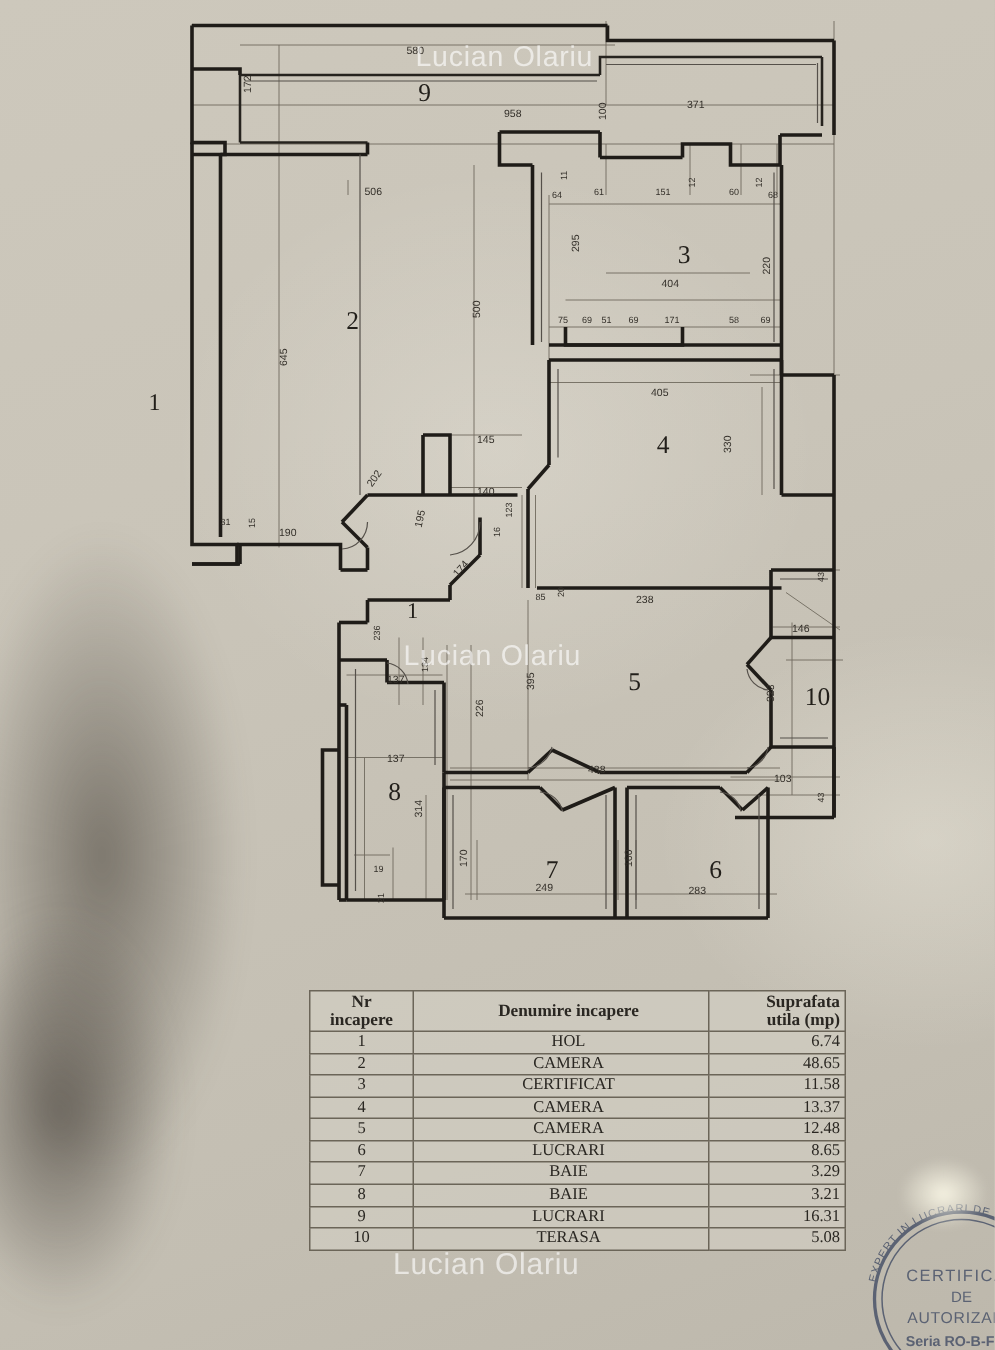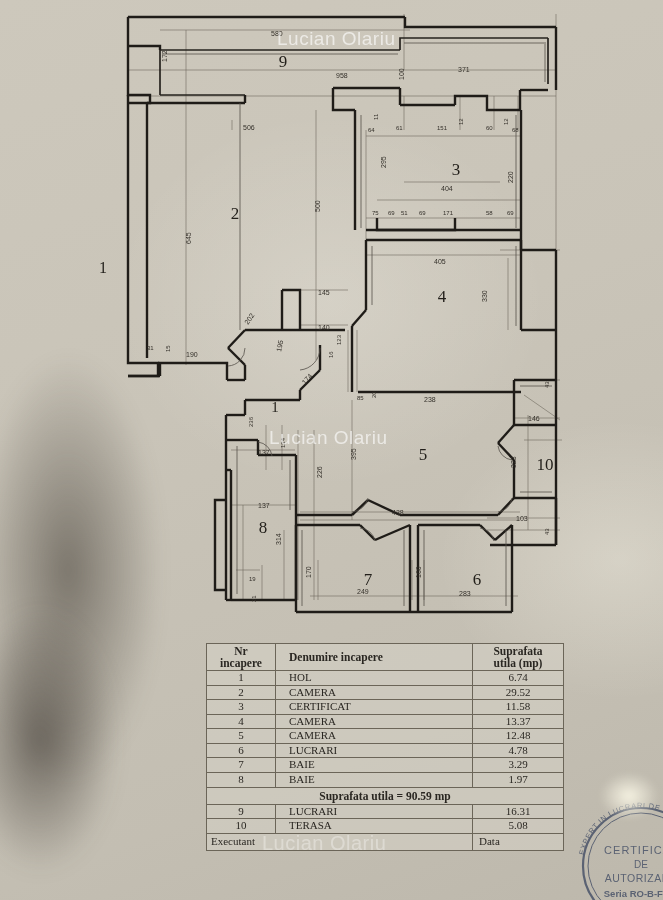--- a/index.html
+++ b/index.html
@@ -43,36 +43,36 @@
     color:rgba(255,255,255,0.62);
     font-family:"Liberation Sans", sans-serif;
     font-size:19px;letter-spacing:0.5px;white-space:nowrap;
     pointer-events:none;
   }
   #wm1{left:277px;top:28px;}
   #wm2{left:269px;top:427px;}
   #wm3{left:262px;top:832px;font-size:20px;}
   
   #tbl-wrap{
-    position:absolute;left:206px;top:643px;width:358px;
+    position:absolute;left:206px;top:660px;width:358px;
   }
   table{
     border-collapse:collapse;width:100%;
     background:rgba(214,209,199,0.55);
     font-size:11px;color:#2a2722;
   }
   table td,table th{
     border:1px solid #6b6558;
     padding:1px 3px;
     line-height:1.05;
   }
   th{font-weight:bold;text-align:center;font-size:11.5px;}
   .c-nr{width:62px;text-align:center;}
-  .c-name{padding-left:13px;text-align:left;}
-  .c-area{width:84px;text-align:center;}
+  .c-name{padding-left:13px;text-align:center;}
+  .c-area{width:84px;text-align:right;}
   .sumrow td{text-align:center;font-weight:bold;font-size:11.5px;padding:2px;}
   .footrow td{height:14px;}
   .foot-left{text-align:left;padding-left:4px;font-size:11px;}
   .foot-right{text-align:left;padding-left:6px;font-size:11px;}
   
   #stamp{
     position:absolute;left:565px;top:788px;width:150px;height:150px;
     pointer-events:none;opacity:0.78;
   }
   #stamp svg{display:block;}
@@ -415,68 +415,61 @@
     </thead>
     <tbody id="tbody-main">
         <tr>
           <td class="c-nr">1</td>
           <td class="c-name">HOL</td>
           <td class="c-area">6.74</td>
         </tr>
         <tr>
           <td class="c-nr">2</td>
           <td class="c-name">CAMERA</td>
-          <td class="c-area">29.52</td>
+          <td class="c-area">48.65</td>
         </tr>
         <tr>
           <td class="c-nr">3</td>
           <td class="c-name">CERTIFICAT</td>
           <td class="c-area">11.58</td>
         </tr>
         <tr>
           <td class="c-nr">4</td>
           <td class="c-name">CAMERA</td>
           <td class="c-area">13.37</td>
         </tr>
         <tr>
           <td class="c-nr">5</td>
           <td class="c-name">CAMERA</td>
           <td class="c-area">12.48</td>
         </tr>
         <tr>
           <td class="c-nr">6</td>
           <td class="c-name">LUCRARI</td>
-          <td class="c-area">4.78</td>
+          <td class="c-area">8.65</td>
         </tr>
         <tr>
           <td class="c-nr">7</td>
           <td class="c-name">BAIE</td>
           <td class="c-area">3.29</td>
         </tr>
         <tr>
           <td class="c-nr">8</td>
           <td class="c-name">BAIE</td>
-          <td class="c-area">1.97</td>
-        </tr>
-        <tr class="sumrow">
-          <td colspan="3">Suprafata utila = 90.59 mp</td>
+          <td class="c-area">3.21</td>
         </tr>
         <tr>
           <td class="c-nr">9</td>
           <td class="c-name">LUCRARI</td>
           <td class="c-area">16.31</td>
         </tr>
         <tr>
           <td class="c-nr">10</td>
           <td class="c-name">TERASA</td>
           <td class="c-area">5.08</td>
-        </tr>
-        <tr class="footrow">
-          <td colspan="2" class="foot-left">Executant</td>
-          <td class="foot-right">Data</td>
         </tr>
       </tbody>
   </table>
 </div>
 
 <div id="stamp">
 <svg width="150" height="150" viewBox="0 0 150 150" xmlns="http://www.w3.org/2000/svg">
   <defs>
     <path id="arcpath" d="M 18 78 A 58 58 0 0 1 134 78" fill="none"></path>
   </defs>

